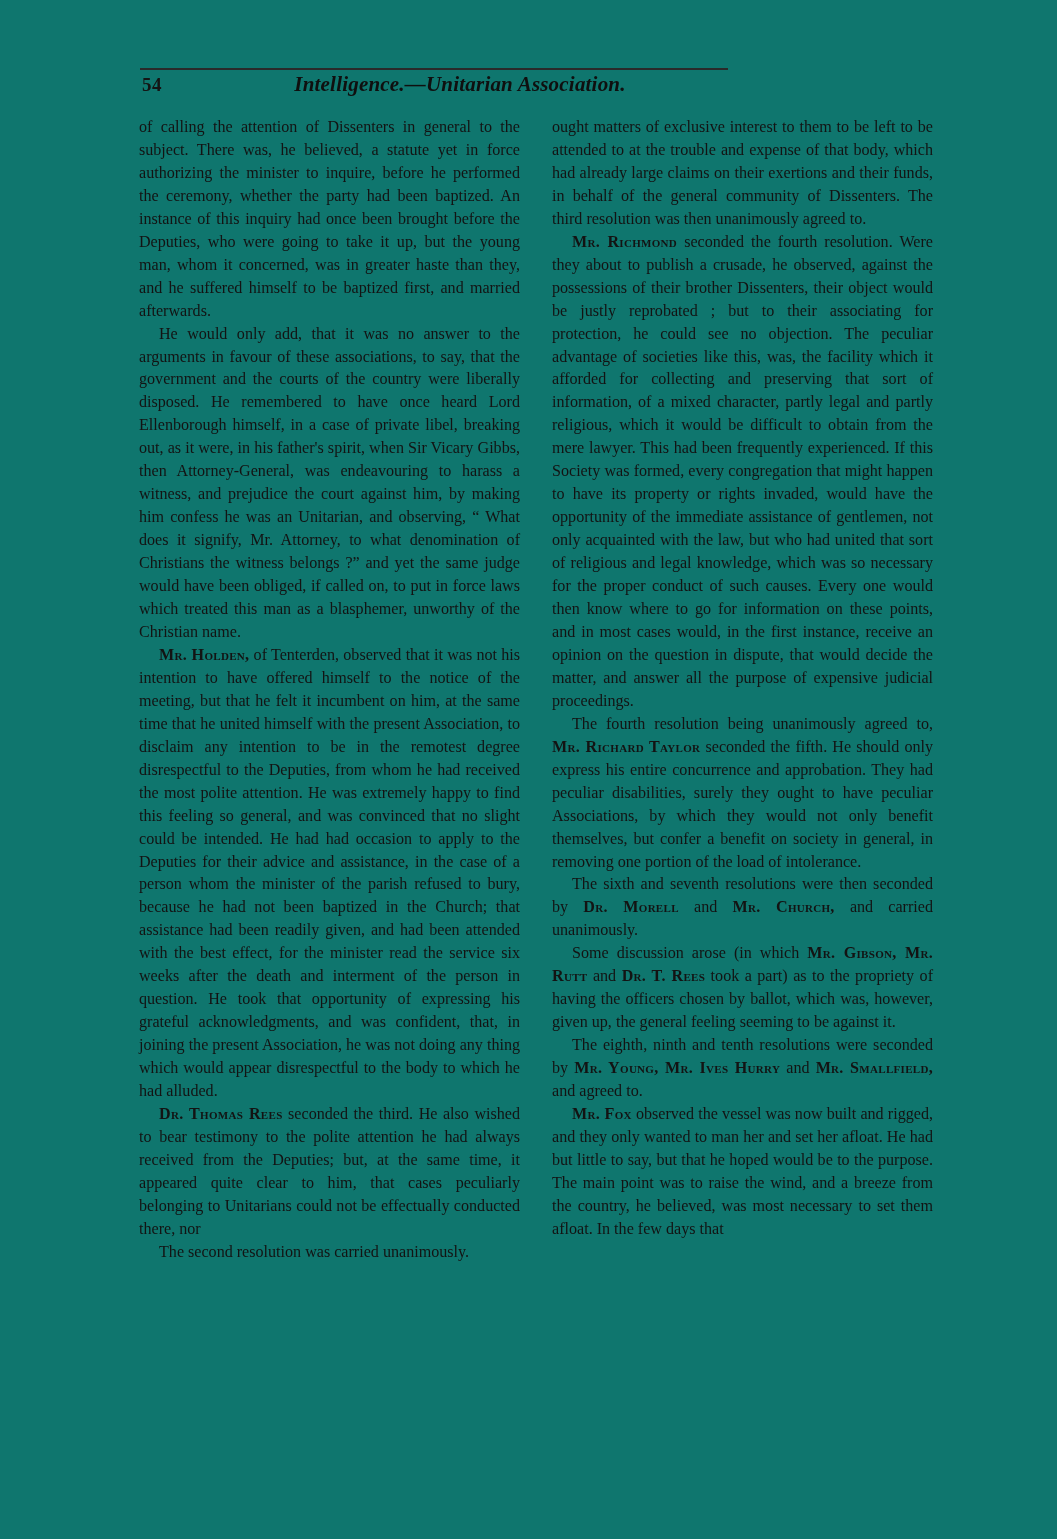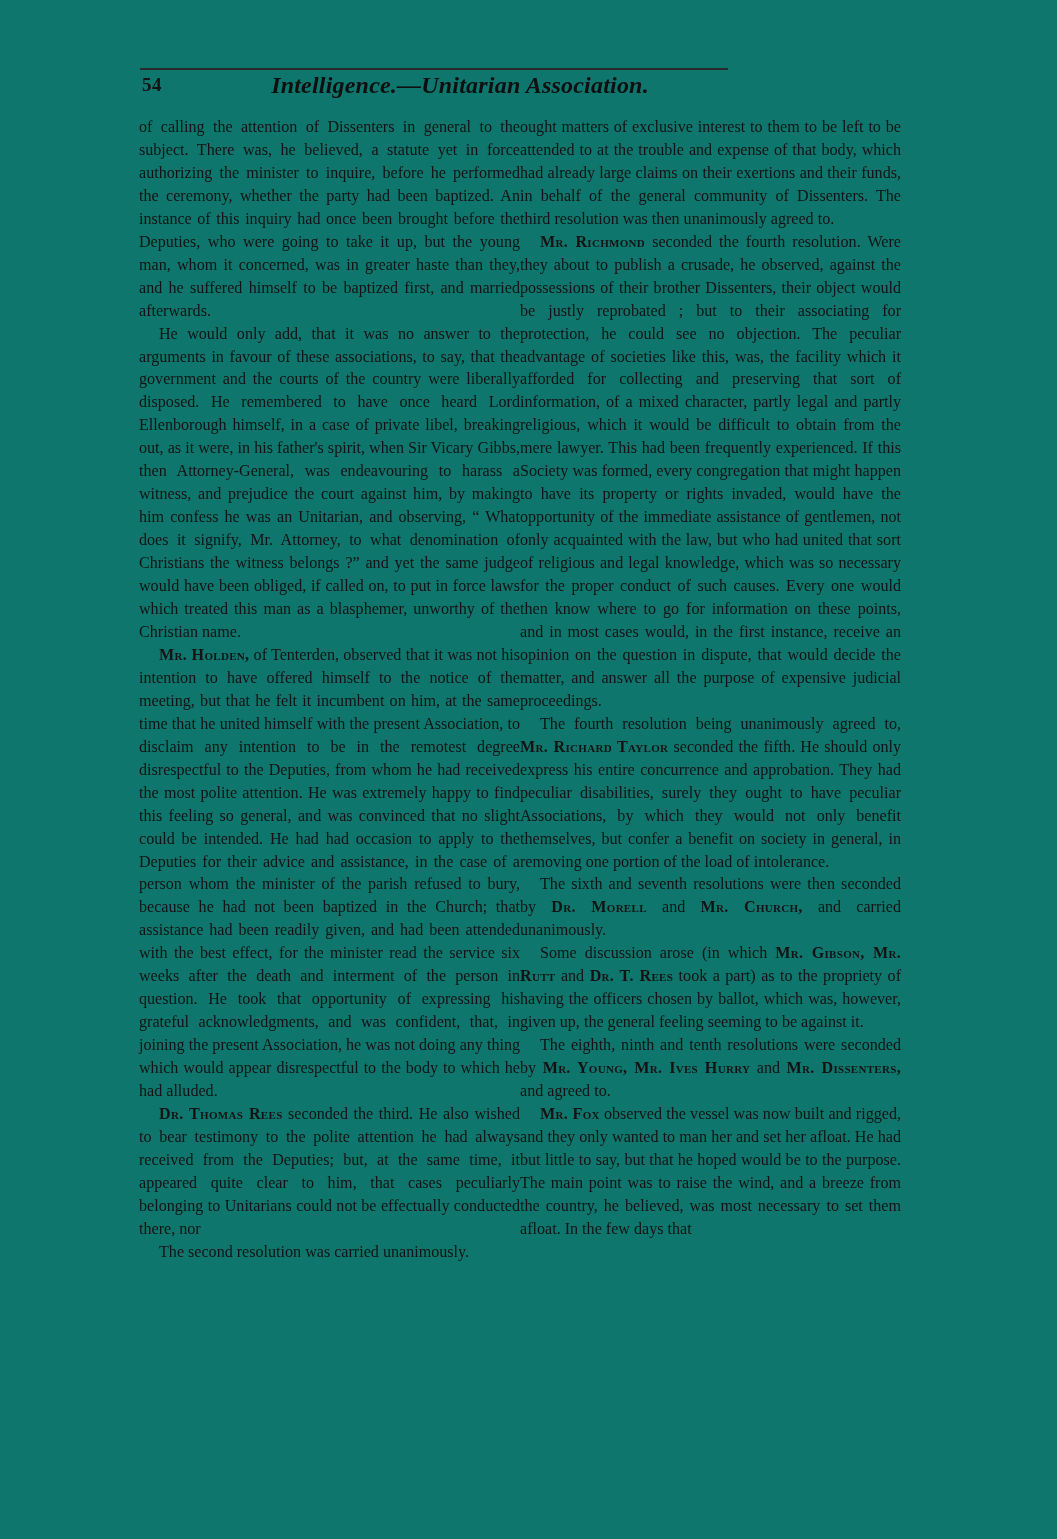--- a/index.html
+++ b/index.html
@@ -35,36 +35,36 @@
     font-weight: 700;
     letter-spacing: 0.5px;
     color: #141414;
   }
   .running-title {
     position: absolute;
     left: 140px;
     top: 72px;
     width: 640px;
     text-align: center;
-    font-size: 24px;
+    font-size: 21px;
     font-style: italic;
     font-weight: 700;
     letter-spacing: 0.2px;
     color: #0f0f0f;
   }
 
   
   .columns {
     position: absolute;
     left: 139px;
     top: 116px;
     width: 794px;
     height: 1290px;
     display: flex;
-    justify-content: flex-start;
+    justify-content: space-between;
   }
   .col {
     width: 381px;
   }
   p.para {
     margin: 0;
     font-size: 16.1px;
     line-height: 22.95px;
     text-align: justify;
     text-justify: inter-word;
@@ -102,18 +102,18 @@
       <p class="para"><span class="sc">Dr. Thomas Rees</span><span> seconded the third. He also wished to bear testimony to the polite attention he had always received from the Deputies; but, at the same time, it appeared quite clear to him, that cases peculiarly belonging to Unitarians could not be effectually conducted there, nor</span></p>
       <p class="para"><span>The second resolution was carried unanimously.</span></p>
     </div>
 
     <div class="col">
       <p class="para cont"><span>ought matters of exclusive interest to them to be left to be attended to at the trouble and expense of that body, which had already large claims on their exertions and their funds, in behalf of the general community of Dissenters. The third resolution was then unanimously agreed to.</span></p>
       <p class="para"><span class="sc">Mr. Richmond</span><span> seconded the fourth resolution. Were they about to publish a crusade, he observed, against the possessions of their brother Dissenters, their object would be justly reprobated ; but to their associating for protection, he could see no objection. The peculiar advantage of societies like this, was, the facility which it afforded for collecting and preserving that sort of information, of a mixed character, partly legal and partly religious, which it would be difficult to obtain from the mere lawyer. This had been frequently experienced. If this Society was formed, every congregation that might happen to have its property or rights invaded, would have the opportunity of the immediate assistance of gentlemen, not only acquainted with the law, but who had united that sort of religious and legal knowledge, which was so necessary for the proper conduct of such causes. Every one would then know where to go for information on these points, and in most cases would, in the first instance, receive an opinion on the question in dispute, that would decide the matter, and answer all the purpose of expensive judicial proceedings.</span></p>
       <p class="para"><span>The fourth resolution being unanimously agreed to, </span><span class="sc">Mr. Richard Taylor</span><span> seconded the fifth. He should only express his entire concurrence and approbation. They had peculiar disabilities, surely they ought to have peculiar Associations, by which they would not only benefit themselves, but confer a benefit on society in general, in removing one portion of the load of intolerance.</span></p>
       <p class="para"><span>The sixth and seventh resolutions were then seconded by </span><span class="sc">Dr. Morell</span><span> and </span><span class="sc">Mr. Church,</span><span> and carried unanimously.</span></p>
       <p class="para"><span>Some discussion arose (in which </span><span class="sc">Mr. Gibson, Mr. Rutt</span><span> and </span><span class="sc">Dr. T. Rees</span><span> took a part) as to the propriety of having the officers chosen by ballot, which was, however, given up, the general feeling seeming to be against it.</span></p>
-      <p class="para"><span>The eighth, ninth and tenth resolutions were seconded by </span><span class="sc">Mr. Young, Mr. Ives Hurry</span><span> and </span><span class="sc">Mr. Dissenters,</span><span> and agreed to.</span></p>
+      <p class="para"><span>The eighth, ninth and tenth resolutions were seconded by </span><span class="sc">Mr. Young, Mr. Ives Hurry</span><span> and </span><span class="sc">Mr. Smallfield,</span><span> and agreed to.</span></p>
       <p class="para"><span class="sc">Mr. Fox</span><span> observed the vessel was now built and rigged, and they only wanted to man her and set her afloat. He had but little to say, but that he hoped would be to the purpose. The main point was to raise the wind, and a breeze from the country, he believed, was most necessary to set them afloat. In the few days that</span></p>
     </div>
 
   </div>
 </div>
 
 </body></html>

